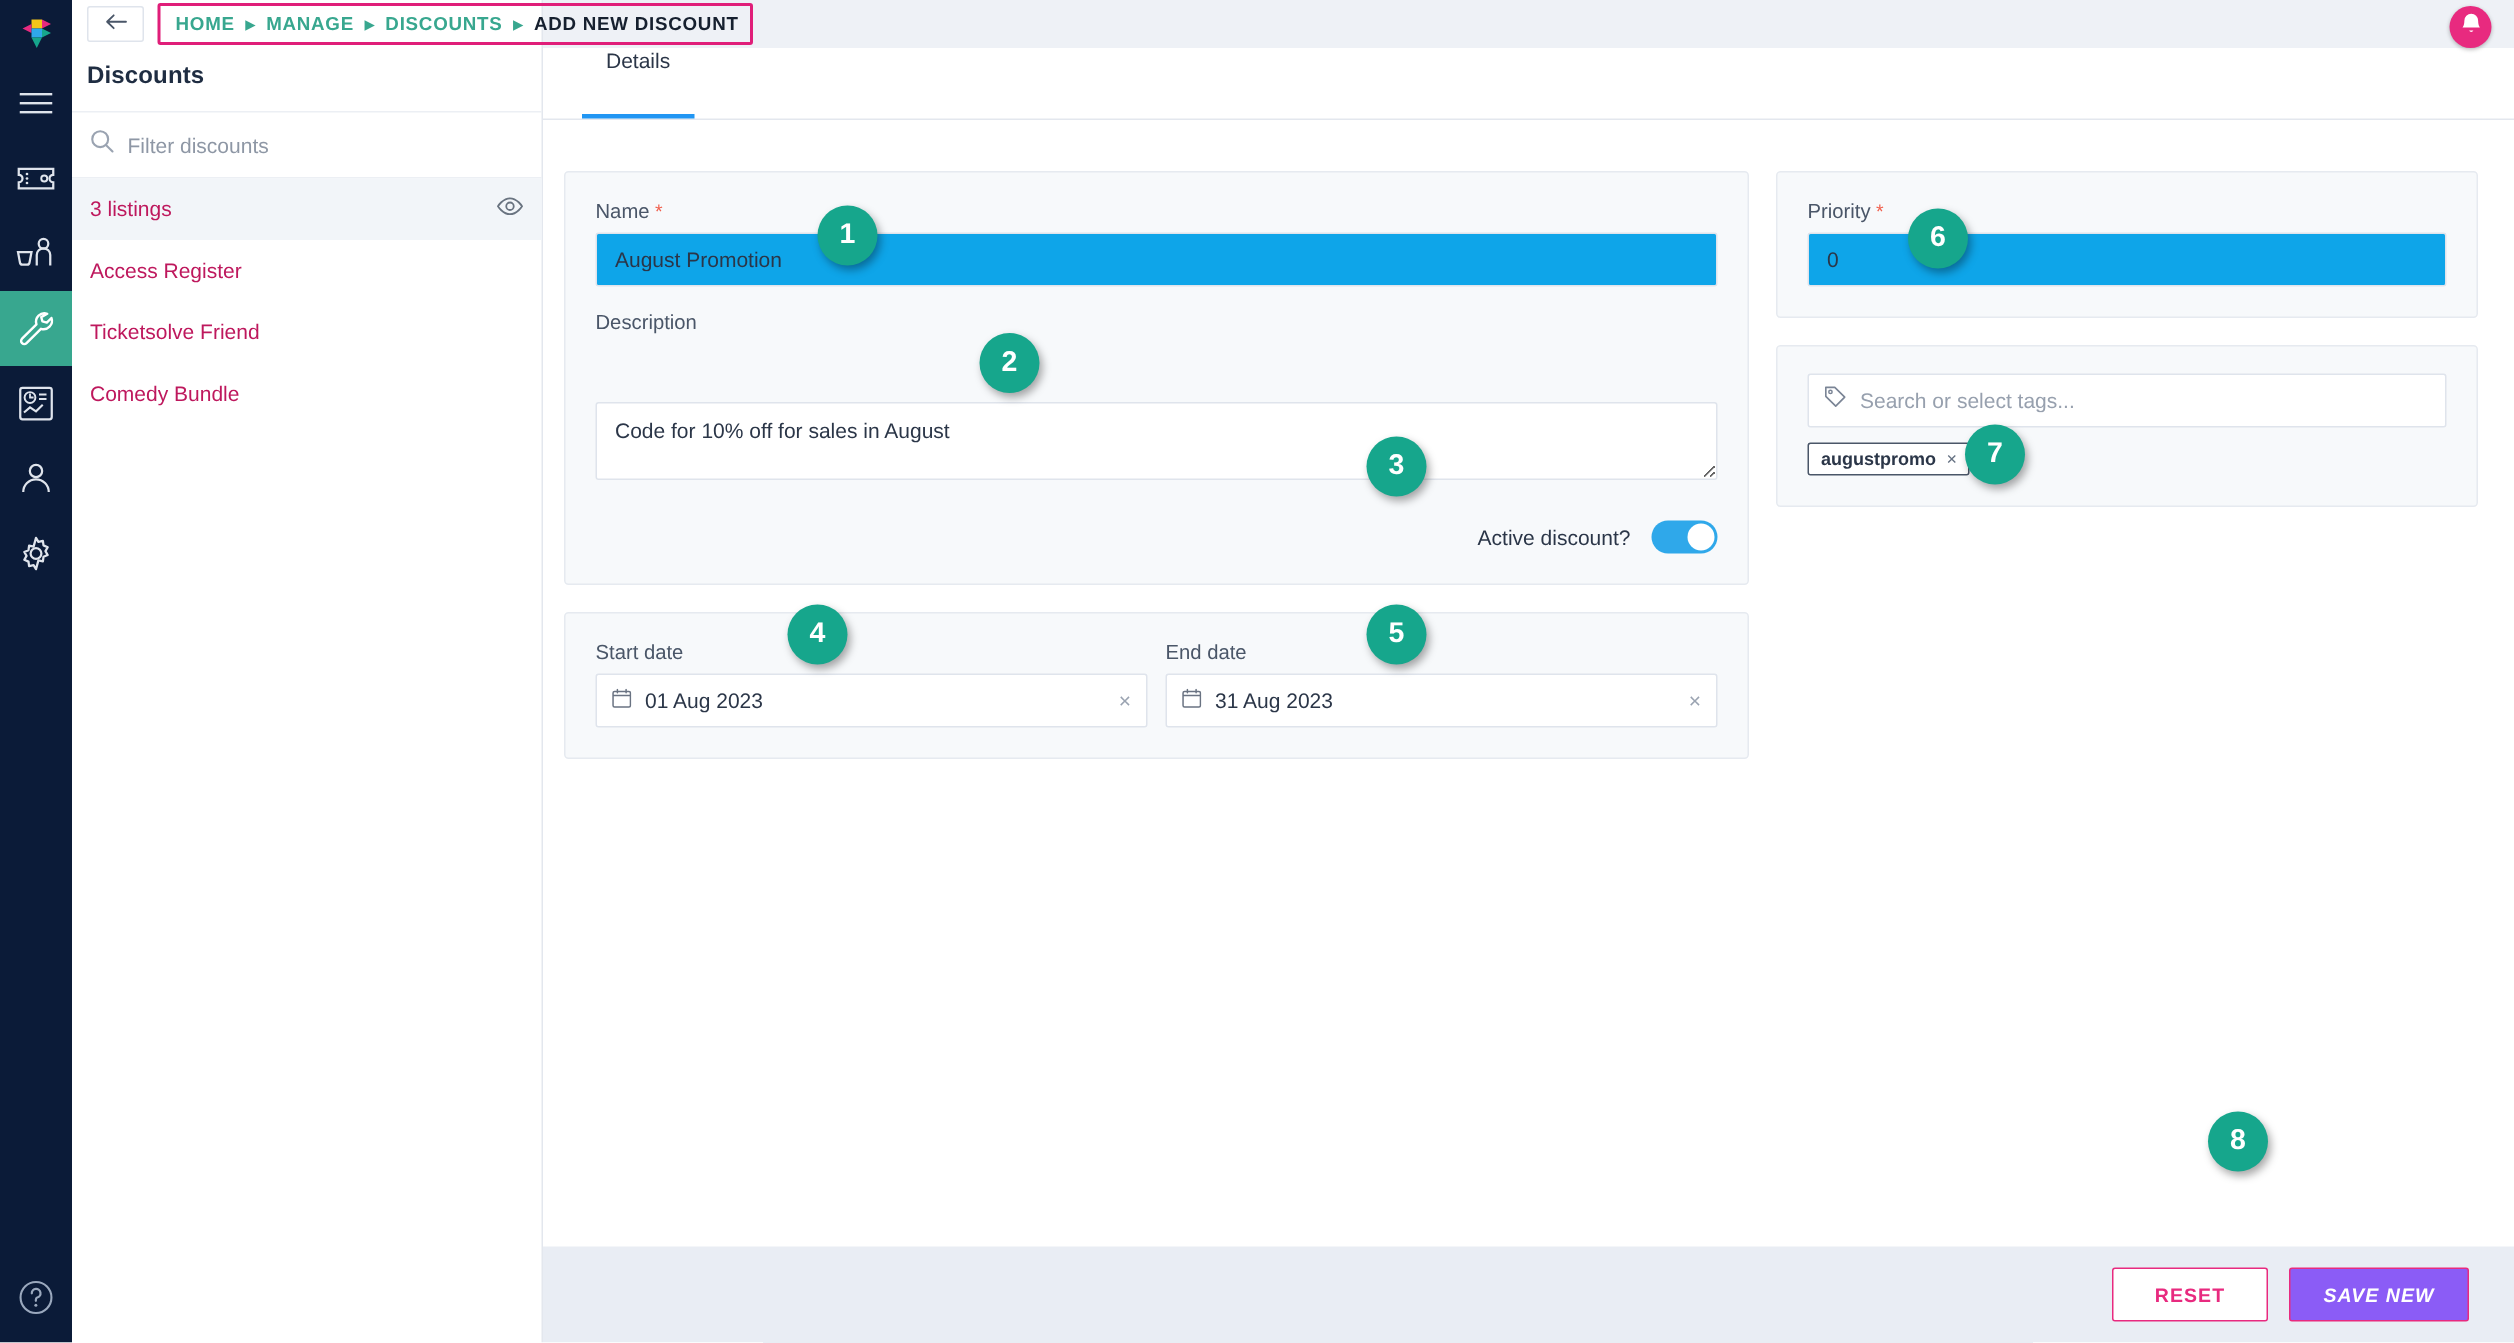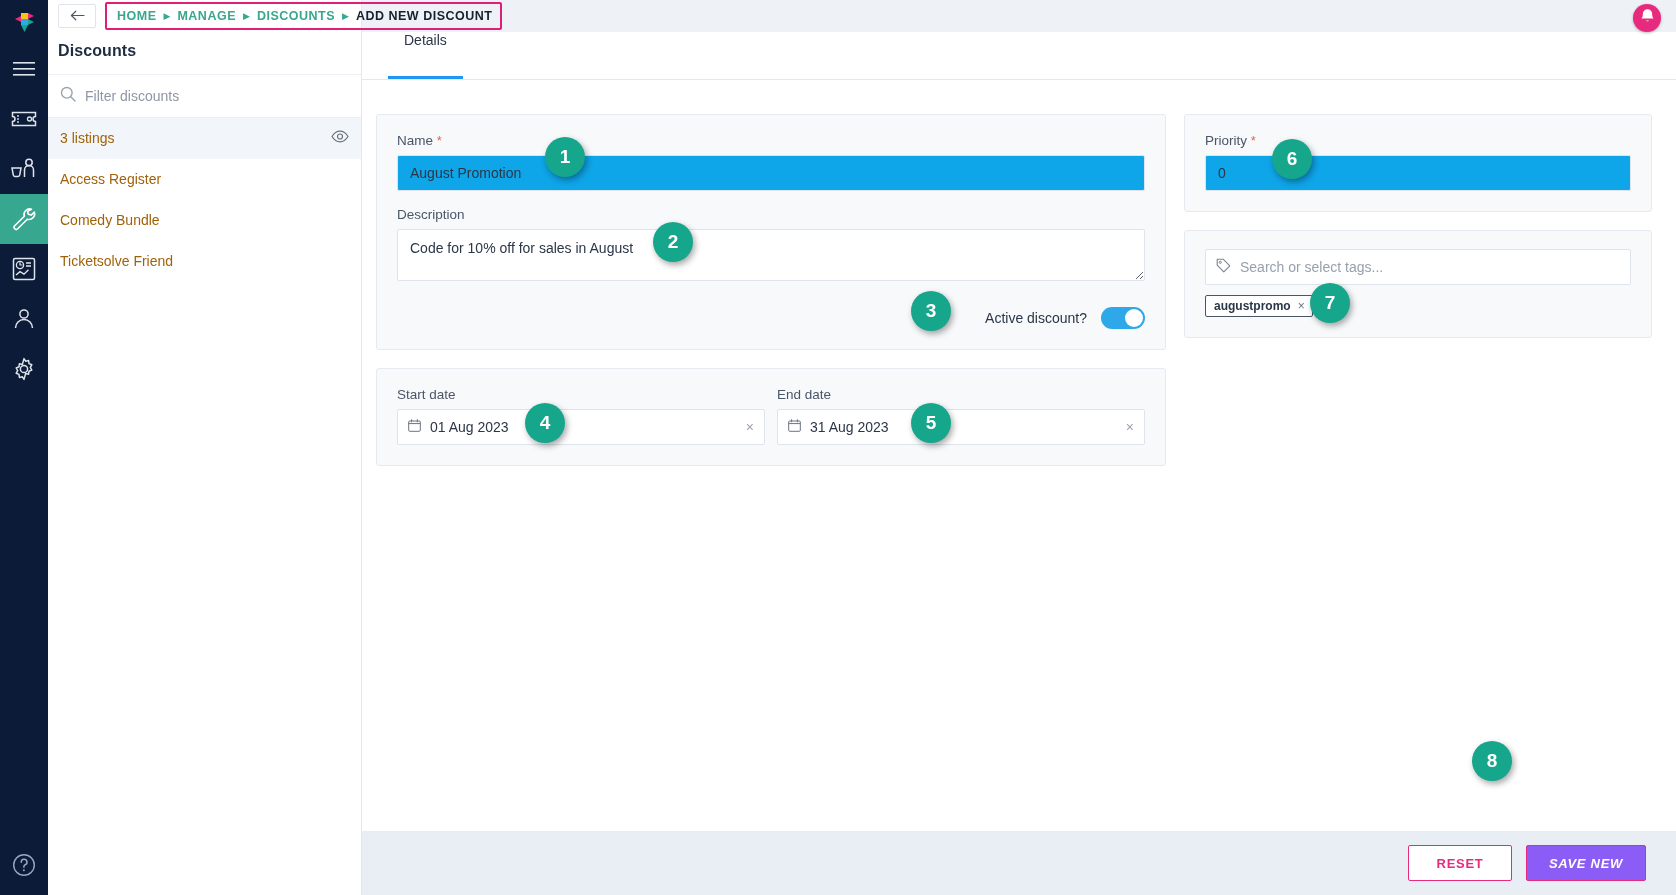--- a/index.html
+++ b/index.html
@@ -48,21 +48,21 @@
     border-bottom: 1px solid #eceff4;
     padding: 11px 10px 11px 12px;
   }
   .filter-row input {
     border: none; outline: none; font-size: 14px; color: #5b6575;
     font-family: "Liberation Sans", sans-serif; background: transparent; width: 100%;
   }
   .filter-row input::placeholder { color: #8e97a5; }
   .list-item {
     padding: 12px 12px 12px 12px;
-    font-size: 14px; color: #a16207;
+    font-size: 14px; color: #be185d;
     display: flex; align-items: center; justify-content: space-between;
     cursor: pointer; border-bottom: 1px solid transparent;
   }
   .list-item.selected { background: #f2f5f9; }
   .eye-ico { opacity: .75; }
 
   
   .main {
     flex: 1 1 auto; height: 895px; position: relative;
     display: flex; flex-direction: column; background: #ffffff;
@@ -106,20 +106,21 @@
     border: 1px solid #dfe4ec; border-radius: 2px;
     padding: 0 12px; font-size: 14px; color: #2b3648;
     font-family: "Liberation Sans", sans-serif; outline: none;
   }
   .txtarea {
     width: 100%; height: 52px; background: #ffffff;
     border: 1px solid #dfe4ec; border-radius: 2px;
     padding: 8px 12px; font-size: 14px; color: #2b3648;
     font-family: "Liberation Sans", sans-serif; outline: none; resize: vertical;
     line-height: 20px;
+    margin-top: 39px;
   }
   .mb18 { margin-bottom: 16px; }
 
   .toggle-row {
     display: flex; align-items: center; justify-content: flex-end;
     gap: 14px; margin-top: 22px;
   }
   .toggle-label { font-size: 14px; color: #2b3648; }
   .toggle {
     width: 44px; height: 22px; border-radius: 11px;
@@ -339,24 +340,24 @@
           <svg width="18" height="13" viewBox="0 0 18 13">
             <path d="M1 6.5S4.2 1.2 9 1.2 17 6.5 17 6.5 13.8 11.8 9 11.8 1 6.5 1 6.5z" fill="none" stroke="#3c4858" stroke-width="1.2"></path>
             <circle cx="9" cy="6.5" r="2.5" fill="none" stroke="#3c4858" stroke-width="1.2"></circle>
           </svg>
         </span>
       </div>
       <div class="list-item">
         <span>Access Register</span>
       </div>
       <div class="list-item">
+        <span>Ticketsolve Friend</span>
+      </div>
+      <div class="list-item">
         <span>Comedy Bundle</span>
-      </div>
-      <div class="list-item">
-        <span>Ticketsolve Friend</span>
       </div>
     </div>
   </div>
 
   <div class="main">
     <div class="topbar"></div>
 
     <div class="tabbar">
       <div class="tab">Details</div>
     </div>

